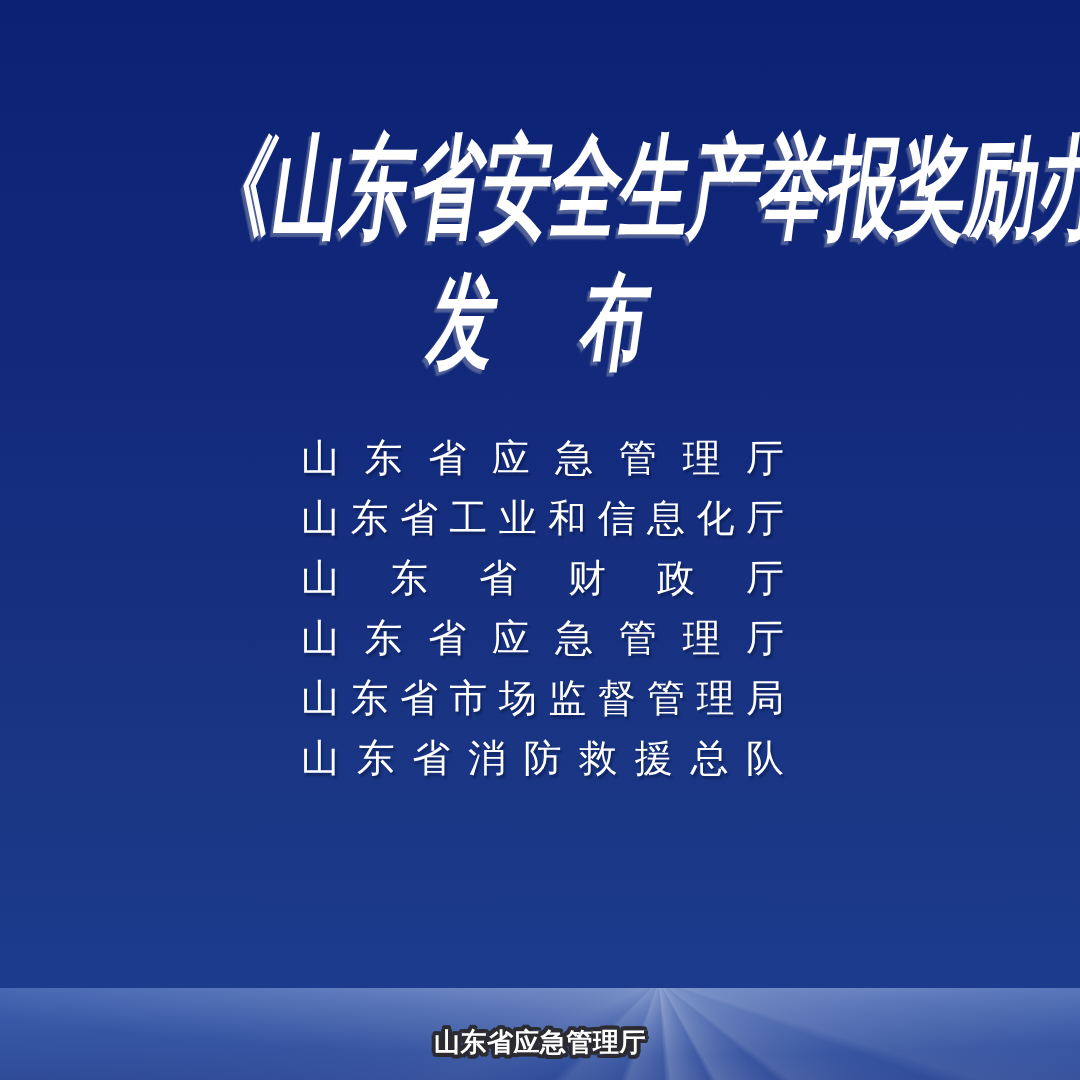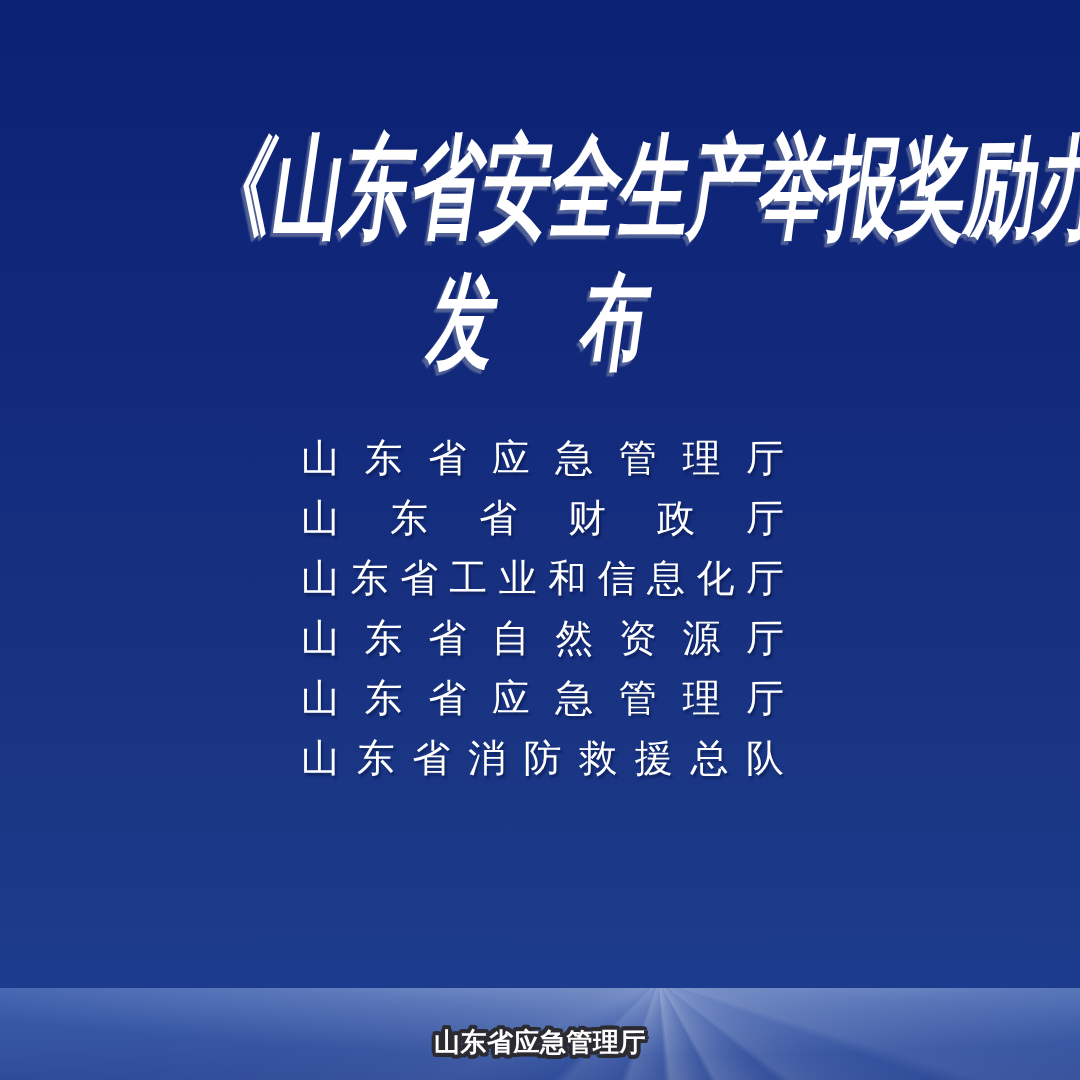--- a/index.html
+++ b/index.html
@@ -130,24 +130,24 @@
 
 <div class="poster">
 
   <div class="title">
     <div class="title-line1">《山东省安全生产举报奖励办法》</div>
     <div class="title-line2">发 布</div>
   </div>
 
   <div class="dept-list">
     <div class="dept-line">山东省应急管理厅</div>
+    <div class="dept-line">山东省工业和信息化厅</div>
     <div class="dept-line">山东省财政厅</div>
-    <div class="dept-line">山东省工业和信息化厅</div>
-    <div class="dept-line">山东省自然资源厅</div>
     <div class="dept-line">山东省应急管理厅</div>
+    <div class="dept-line">山东省市场监督管理局</div>
     <div class="dept-line">山东省消防救援总队</div>
   </div>
 
   <div class="bottom-band"></div>
 
   <div class="footer">山东省应急管理厅</div>
 
 </div>
 
 </body></html>

